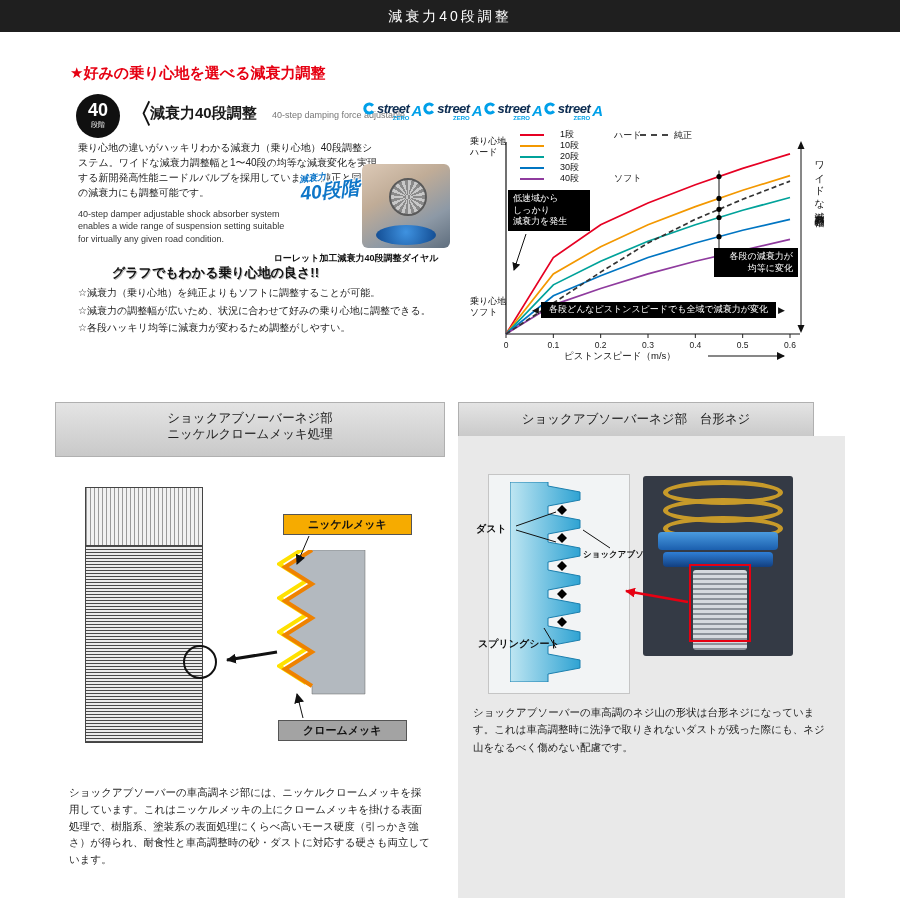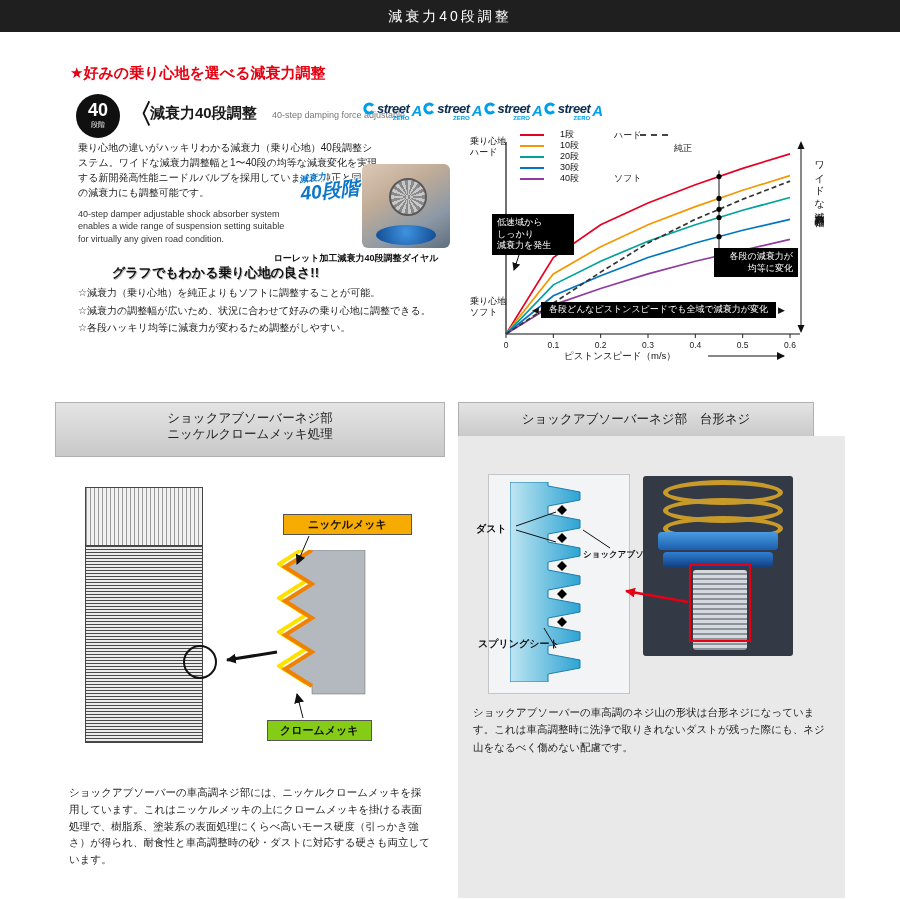--- a/index.html
+++ b/index.html
@@ -49,24 +49,24 @@
 
   
   .chart{position:absolute;left:468px;top:128px;width:365px;height:240px;}
   .axis-top{position:absolute;left:2px;top:8px;font-size:9px;line-height:1.25;color:#111;}
   .axis-bottom{position:absolute;left:2px;top:168px;font-size:9px;line-height:1.25;color:#111;}
   #legend{position:absolute;left:52px;top:1px;}
   .lrow{display:flex;align-items:center;height:11px;gap:16px;font-size:9px;color:#111;}
   .sw{width:24px;height:2px;display:inline-block;}
   .lg-hard{position:absolute;left:146px;top:1px;font-size:9px;}
   .lg-dash{position:absolute;left:172px;top:6px;width:28px;border-top:2px dashed #444;}
-  .lg-junsei{position:absolute;left:206px;top:1px;font-size:9px;margin-top:13px;}
+  .lg-junsei{position:absolute;left:206px;top:1px;font-size:9px;}
   .lg-soft{position:absolute;left:146px;top:44px;font-size:9px;}
   .callout{background:#000;color:#fff;font-size:9px;line-height:1.3;padding:3px 5px;}
-  .callout1{position:absolute;left:24px;top:62px;width:72px;margin-top:24px;}
+  .callout1{position:absolute;left:40px;top:62px;width:72px;}
   .callout2{position:absolute;left:246px;top:120px;width:74px;text-align:right;}
   .callout3-wrap{position:absolute;left:64px;top:174px;display:flex;align-items:center;gap:2px;}
   .callout3-wrap .arr{font-size:9px;color:#111;}
   .callout3{font-size:9px;padding:2px 8px;}
   .right-label{position:absolute;left:344px;top:26px;height:180px;writing-mode:vertical-rl;
                font-size:10px;letter-spacing:1px;color:#111;}
 
   
   .panelL{position:absolute;left:55px;top:402px;width:390px;height:496px;background:#fff;}
   .panelR{position:absolute;left:458px;top:402px;width:356px;height:496px;}
@@ -78,22 +78,22 @@
 
   
   .rod-top{position:absolute;left:30px;top:85px;width:116px;height:58px;border:1px solid #444;
            background:repeating-linear-gradient(90deg,#9a9a9a 0 1px,#f1f1f1 1px 4px);}
   .rod-threads{position:absolute;left:30px;top:143px;width:116px;height:196px;border:1px solid #444;
            background:repeating-linear-gradient(0deg,#4a4a4a 0 1px,#ececec 1px 3px);}
   .magnifier{position:absolute;left:128px;top:243px;width:30px;height:30px;border:2px solid #111;border-radius:50%;}
   .insetZig{position:absolute;left:222px;top:148px;}
   .label-nickel{position:absolute;left:228px;top:112px;background:#f6ab00;border:1px solid #555;
                 padding:2px 24px;font-size:11px;font-weight:bold;color:#111;}
-  .label-chrome{position:absolute;left:212px;top:318px;background:#84cc16;border:1px solid #555;
-                padding:2px 12px;font-size:11px;font-weight:bold;color:#111;}
+  .label-chrome{position:absolute;left:223px;top:318px;background:#a3a3a3;border:1px solid #555;
+                padding:2px 24px;font-size:11px;font-weight:bold;color:#111;}
   .pl-svg{position:absolute;left:0;top:46px;}
   .panelL-text{position:absolute;left:14px;top:382px;width:362px;font-size:10.5px;line-height:1.6;color:#222;}
 
   
   .threadCard{position:absolute;left:30px;top:38px;width:140px;height:218px;background:#f2f4f5;border:1px solid #c5c5c5;}
   .threadsvg{position:absolute;left:52px;top:46px;}
   .lbl{position:absolute;font-weight:bold;color:#111;}
   .lbl-dust{left:18px;top:86px;font-size:10px;}
   .lbl-shock{left:125px;top:113px;font-size:8.5px;width:90px;}
   .lbl-spring{left:20px;top:185px;font-size:10px;margin-top:16px;}

